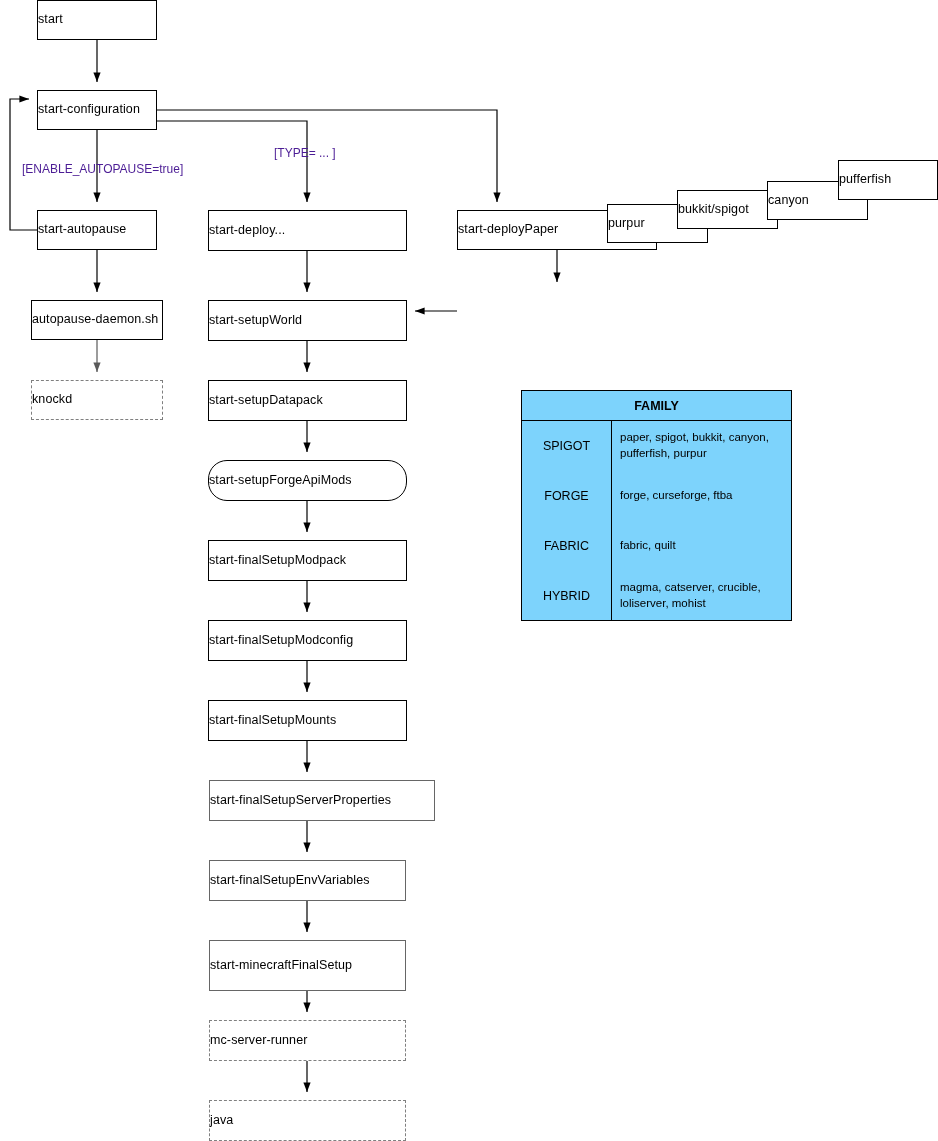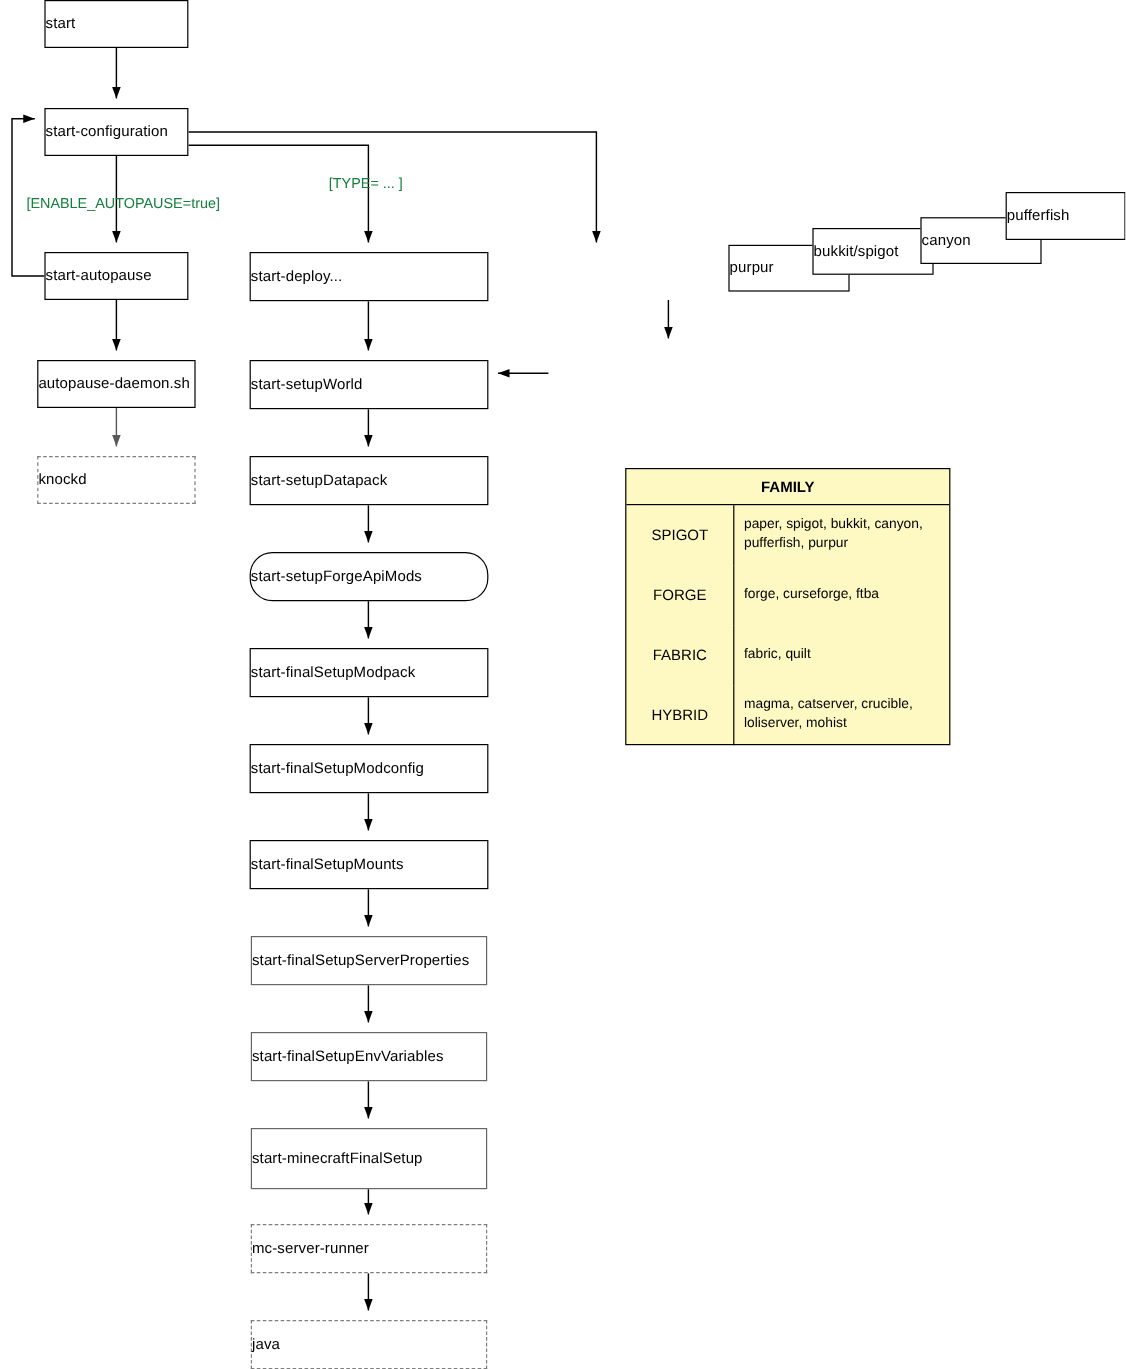--- a/index.html
+++ b/index.html
@@ -42,28 +42,28 @@
   }
   .node.dashed {
     border: 1.5px dashed #7f7f7f;
   }
   .node.thick {
     border: 1.5px solid #666666;
   }
   .edge-label {
     position: absolute;
     font-size: 12px;
-    color: #15803d;
+    color: #4c1d95;
     white-space: nowrap;
   }
   .legend {
     position: absolute;
     box-sizing: border-box;
     border: 1.5px solid #000000;
-    background: #fef9c3;
+    background: #7dd3fc;
   }
   .legend-header {
     box-sizing: border-box;
     height: 30px;
     border-bottom: 1.5px solid #000000;
     display: flex;
     align-items: center;
     justify-content: center;
     font-size: 12.5px;
     font-weight: bold;
@@ -176,40 +176,43 @@
   </div>
 
   <div class="node" style="left:208px; top:620px; width:199px; height:41px;">
     <span>start-finalSetupModconfig</span>
   </div>
 
   <div class="node" style="left:208px; top:700px; width:199px; height:41px;">
     <span>start-finalSetupMounts</span>
   </div>
 
-  <div class="node thick" style="left:209px; top:780px; width:197px; height:41px;">
+  <div class="node thick" style="left:209px; top:780px; width:226px; height:41px;">
     <span>start-finalSetupServerProperties</span>
   </div>
 
   <div class="node thick" style="left:209px; top:860px; width:197px; height:41px;">
     <span>start-finalSetupEnvVariables</span>
   </div>
 
   <div class="node thick" style="left:209px; top:940px; width:197px; height:51px;">
     <span>start-minecraftFinalSetup</span>
   </div>
 
   <div class="node dashed" style="left:209px; top:1020px; width:197px; height:41px;">
     <span>mc-server-runner</span>
   </div>
 
   <div class="node dashed" style="left:209px; top:1100px; width:197px; height:41px;">
     <span>java</span>
   </div>
 
+  <div class="node" style="left:457px; top:210px; width:200px; height:40px; z-index:1;">
+    <span>start-deployPaper</span>
+  </div>
 
 
   <div class="node" style="left:607px; top:204px; width:101px; height:39px; z-index:2;">
     <span>purpur</span>
   </div>
 
   <div class="node" style="left:677px; top:190px; width:101px; height:39px; z-index:3;">
     <span>bukkit/spigot</span>
   </div>
 

